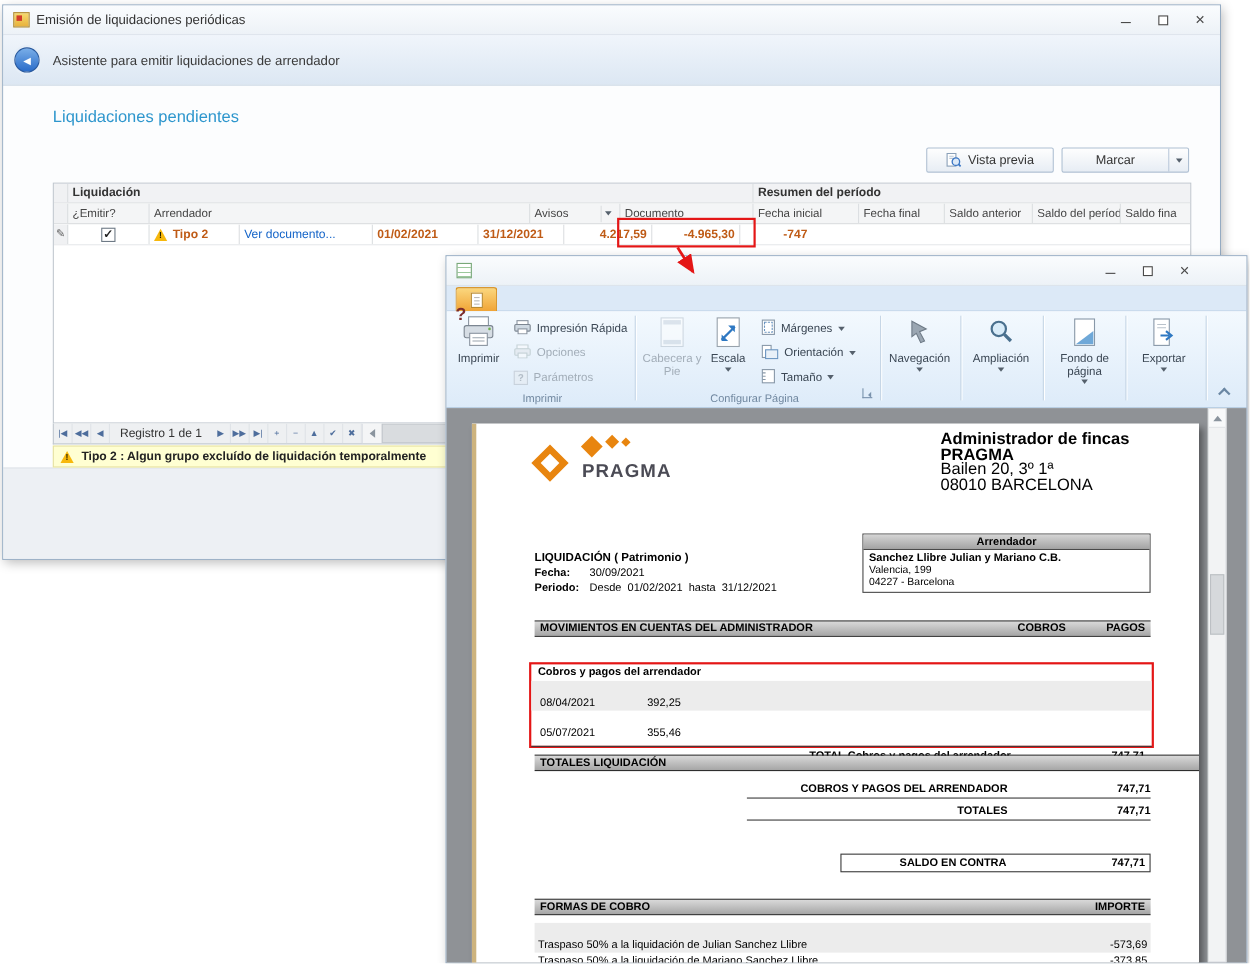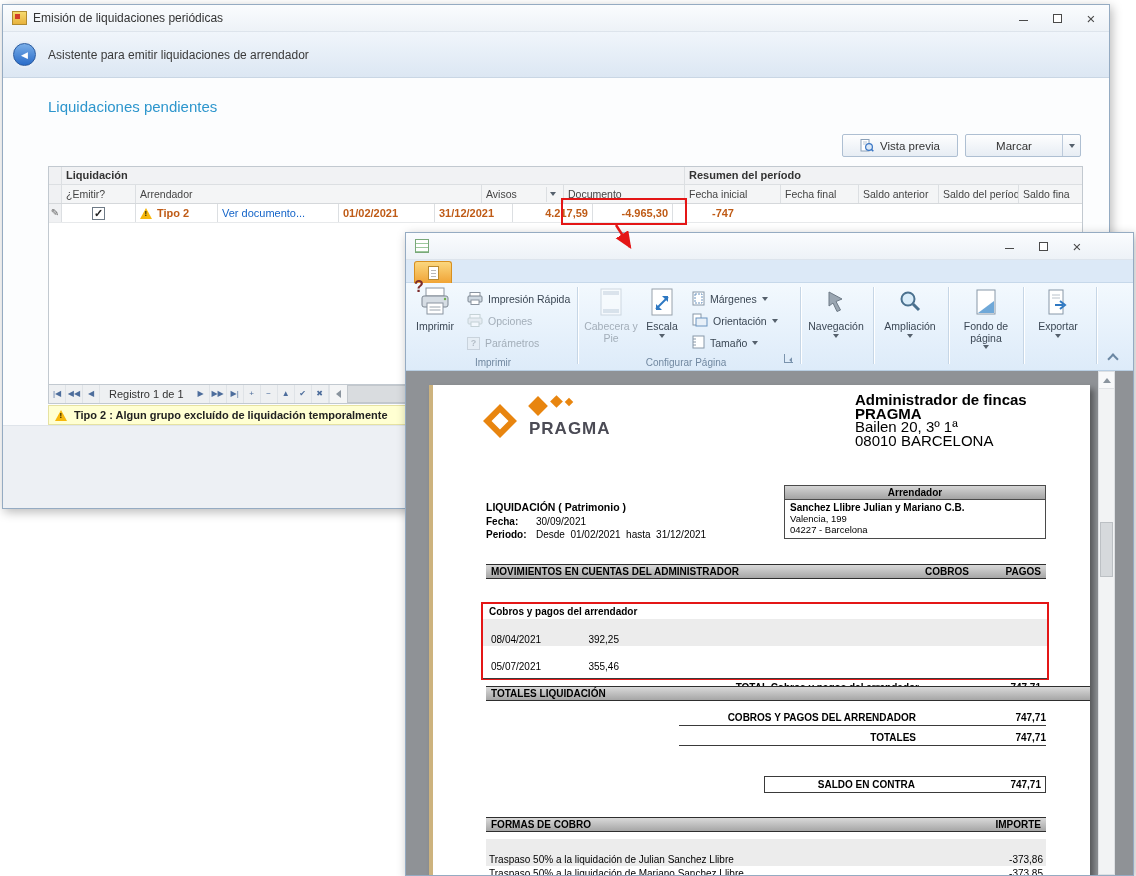--- a/index.html
+++ b/index.html
@@ -484,21 +484,21 @@
           <span style="flex:1;text-align:right;padding-right:42px">SALDO EN CONTRA</span>
           <span style="width:88px;text-align:right;padding-right:4px">747,71</span>
         </div>
 
         <div class="docbar" style="left:57px;top:432px;width:560px">
           <span style="flex:1">FORMAS DE COBRO</span>
           <span style="text-align:right">IMPORTE</span>
         </div>
         <div class="abs mrow shade" style="left:57px;top:454px;width:560px">
           <span class="c" style="padding-left:3px">Traspaso 50% a la liquidación de Julian Sanchez Llibre</span>
-          <span class="v" style="padding-right:3px">-373,86</span>
+          <span class="v" style="padding-right:3px">-573,69</span>
         </div>
         <div class="abs mrow" style="left:57px;top:468px;width:560px">
           <span class="c" style="padding-left:3px">Traspaso 50% a la liquidación de Mariano Sanchez Llibre</span>
           <span class="v" style="padding-right:3px">-373,85</span>
         </div>
       </div>
 
       <div class="vsb" style="right:18px;top:0;height:100%">
         <div class="sbtn">
             <span class="tri-up"></span>

